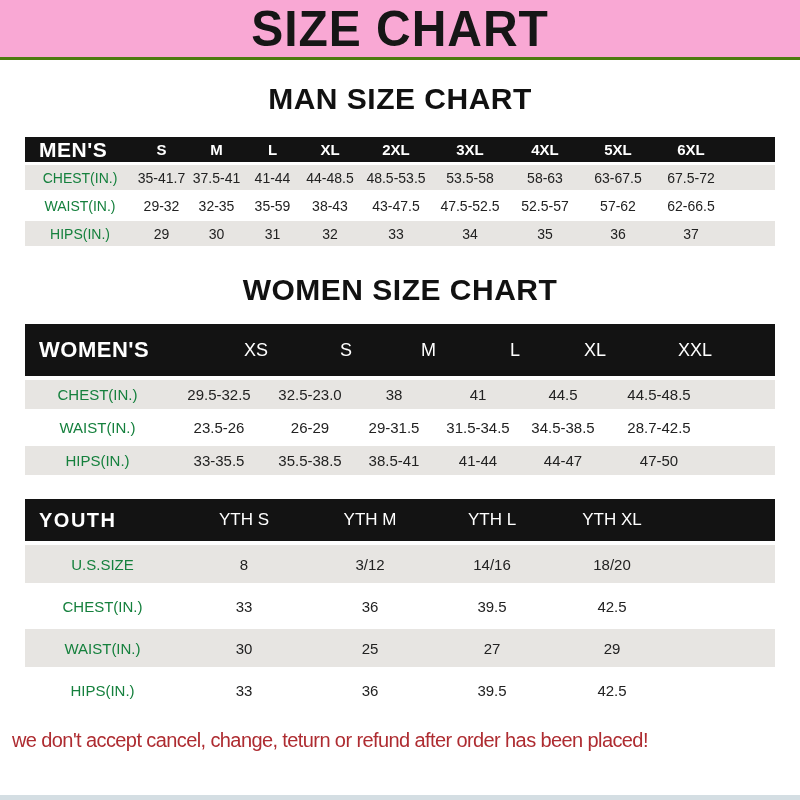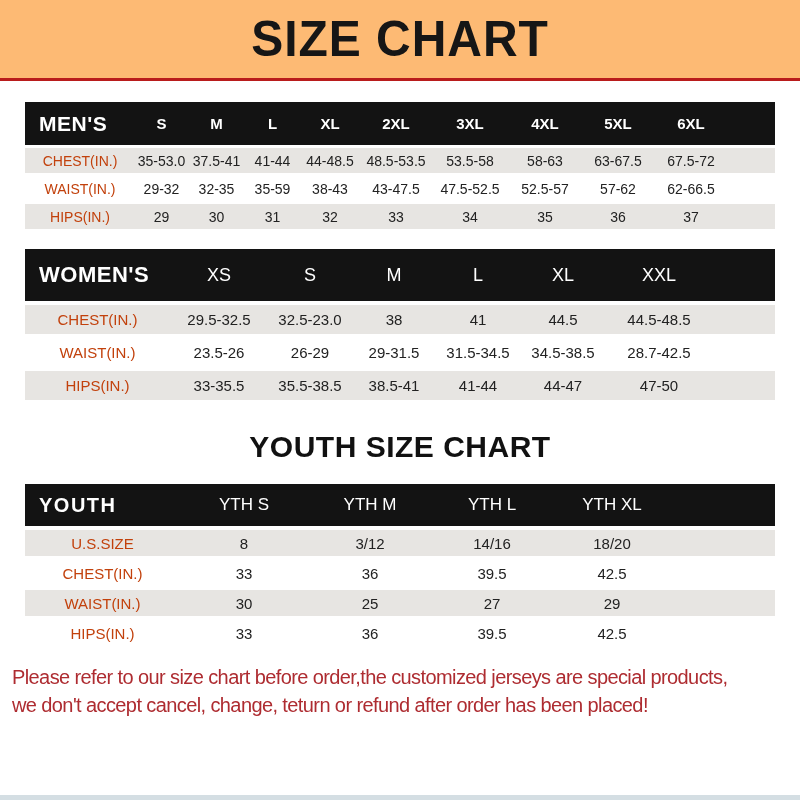--- a/index.html
+++ b/index.html
@@ -1,21 +1,21 @@
 <!DOCTYPE html>
 <html><head>
 <meta charset="utf-8">
 <style>
   * { margin:0; padding:0; box-sizing:border-box; }
   html,body { width:800px; height:800px; overflow:hidden; background:#ffffff;
               font-family:"Liberation Sans", sans-serif; }
   .page { position:relative; width:800px; height:800px; }
 
   
-  .banner { height:81px; background:#fdba74; border-bottom:3px solid #b91c1c;
+  .banner { height:60px; background:#f9a8d4; border-bottom:3px solid #4d7c0f;
             display:flex; align-items:center; justify-content:center; }
   .banner-title { font-size:50px; font-weight:bold; color:#161616;
                   letter-spacing:1px; transform:scaleX(0.96); }
 
   
   .section-heading { text-align:center; font-weight:bold; color:#111;
                      font-size:30px; letter-spacing:0.5px; }
   .heading-man   { margin-top:22px; }
   .heading-women { margin-top:24px; }
   .heading-youth { margin-top:26px; }
@@ -25,58 +25,59 @@
           border-collapse:separate; }
   .table-men   { margin-top:18px; border-spacing:0 3px; }
   .table-women { margin-top:13px; border-spacing:0 4px; }
   .table-youth { margin-top:16px; border-spacing:0 4px; }
 
   thead tr { background:#131313; color:#ffffff; }
   th { font-weight:bold; vertical-align:middle; }
   th.corner { text-align:left; padding-left:14px; letter-spacing:0.5px; }
   th.colhead { text-align:center; }
 
-  .table-men   thead th { height:43px; }
+  .table-men   thead th { height:25px; }
   .table-women thead th { height:52px; }
   .table-youth thead th { height:42px; }
 
   .table-men   th.corner { font-size:21px; }
   .table-women th.corner { font-size:22px; }
   .table-youth th.corner { font-size:20px; letter-spacing:1.5px; }
 
   .table-men   th.colhead { font-size:15px; }
-  .table-women th.colhead { font-size:18px; font-weight:normal; }
+  .table-women th.colhead { font-size:18px; font-weight:normal;text-align:right; }
   .table-youth th.colhead { font-size:17px; font-weight:normal; }
 
   tbody tr.shade { background:#E7E5E2; }
   tbody tr.plain { background:#ffffff; }
   td { text-align:center; vertical-align:middle; color:#222222; }
 
   .table-men   td { height:25px; font-size:14px; }
   .table-women td { height:29px; font-size:15px; }
-  .table-youth td { height:26px; font-size:15px; }
-  td.rowlabel { font-size:14px; color:#c2410c;text-align:center; }
+  .table-youth td { height:38px; font-size:15px; }
+  td.rowlabel { font-size:14px; color:#15803d;text-align:center; }
   .table-women td.rowlabel, .table-youth td.rowlabel { font-size:15px; }
 
   
   .footer-note { margin:14px 0 0 12px; color:#AE2C31; font-size:20px;
                  letter-spacing:-0.6px; line-height:1.38; white-space:nowrap; }
 
   .bottom-strip { position:absolute; left:0; bottom:0; width:100%; height:5px;
                   background:#C9D6DC; opacity:0.8; }
 </style>
 </head>
 <body>
 
 <div class="page">
 
   <div class="banner">
     <div class="banner-title">SIZE CHART</div>
   </div>
 
+  <div class="section-heading heading-man">MAN SIZE CHART</div>
 
   <table class="table-men">
       <colgroup>
         <col style="width: 110px;">
         <col style="width: 53px;">
         <col style="width: 57px;">
         <col style="width: 55px;">
         <col style="width: 60px;">
         <col style="width: 72px;">
         <col style="width: 76px;">
@@ -96,21 +97,21 @@
           <th class="colhead">3XL</th>
           <th class="colhead">4XL</th>
           <th class="colhead">5XL</th>
           <th class="colhead">6XL</th>
           <th class="trail"></th>
         </tr>
       </thead>
       <tbody>
         <tr class="shade">
           <td class="rowlabel">CHEST(IN.)</td>
-          <td class="val">35-53.0</td>
+          <td class="val">35-41.7</td>
           <td class="val">37.5-41</td>
           <td class="val">41-44</td>
           <td class="val">44-48.5</td>
           <td class="val">48.5-53.5</td>
           <td class="val">53.5-58</td>
           <td class="val">58-63</td>
           <td class="val">63-67.5</td>
           <td class="val">67.5-72</td>
           <td class="trail"></td>
         </tr>
@@ -136,20 +137,21 @@
           <td class="val">33</td>
           <td class="val">34</td>
           <td class="val">35</td>
           <td class="val">36</td>
           <td class="val">37</td>
           <td class="trail"></td>
         </tr>
       </tbody>
     </table>
 
+  <div class="section-heading heading-women">WOMEN SIZE CHART</div>
 
   <table class="table-women">
       <colgroup>
         <col style="width: 145px;">
         <col style="width: 98px;">
         <col style="width: 84px;">
         <col style="width: 84px;">
         <col style="width: 84px;">
         <col style="width: 86px;">
         <col style="width: 106px;">
@@ -194,21 +196,20 @@
           <td class="val">35.5-38.5</td>
           <td class="val">38.5-41</td>
           <td class="val">41-44</td>
           <td class="val">44-47</td>
           <td class="val">47-50</td>
           <td class="trail"></td>
         </tr>
       </tbody>
     </table>
 
-  <div class="section-heading heading-youth">YOUTH SIZE CHART</div>
 
   <table class="table-youth">
       <colgroup>
         <col style="width: 155px;">
         <col style="width: 128px;">
         <col style="width: 124px;">
         <col style="width: 120px;">
         <col style="width: 120px;">
         <col style="width: 103px;">
       </colgroup>
@@ -252,18 +253,17 @@
           <td class="val">33</td>
           <td class="val">36</td>
           <td class="val">39.5</td>
           <td class="val">42.5</td>
           <td class="trail"></td>
         </tr>
       </tbody>
     </table>
 
   <div class="footer-note">
-    <div>Please refer to our size chart before order,the customized jerseys are special products,</div>
     <div>we don't accept cancel, change, teturn or refund after order has been placed!</div>
   </div>
 
   <div class="bottom-strip"></div>
 </div>
 
 </body></html>

